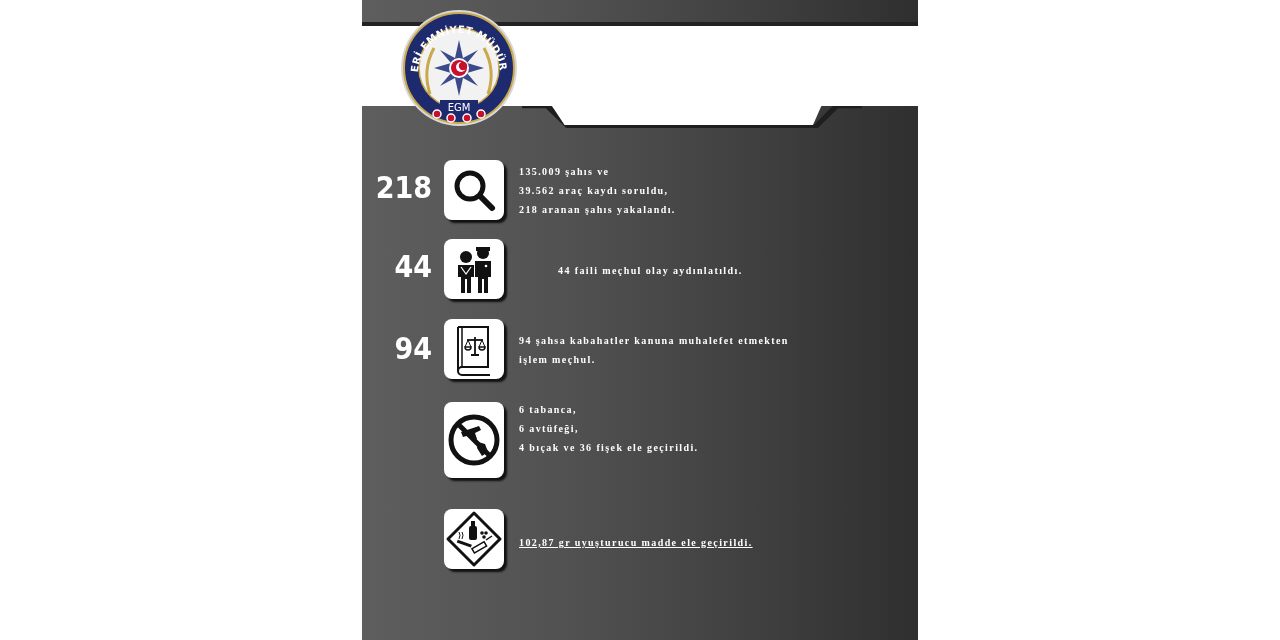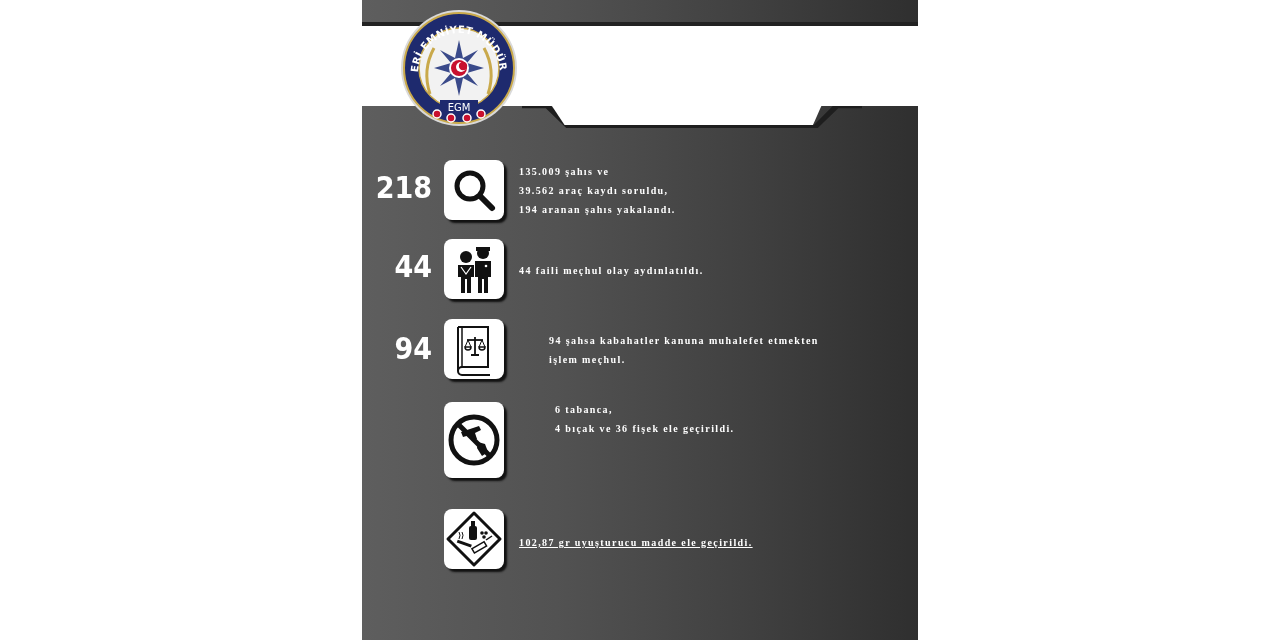--- a/index.html
+++ b/index.html
@@ -89,73 +89,74 @@
     <div class="num" style="top:10px;">218</div>
     <div class="icon-box" style="top:0;">
       <svg viewBox="0 0 60 60">
         <circle cx="26" cy="26" r="13" fill="none" stroke="#111" stroke-width="5"></circle>
         <line x1="36" y1="36" x2="48" y2="48" stroke="#111" stroke-width="6" stroke-linecap="round"></line>
       </svg>
     </div>
     <div class="txt" style="top:2px;">
       <div>135.009 şahıs ve</div>
       <div>39.562 araç kaydı soruldu,</div>
-      <div>194 aranan şahıs yakalandı.</div>
+      <div>218 aranan şahıs yakalandı.</div>
     </div>
   </div>
 
   <div class="row" style="top:239px;">
     <div class="num" style="top:10px;">44</div>
     <div class="icon-box" style="top:0;">
       <svg viewBox="0 0 60 60">
         <circle cx="22" cy="18" r="6" fill="#111"></circle>
         <path d="M14 26 h16 v12 h-3 v16 h-4 v-14 h-2 v14 h-4 v-16 h-3z" fill="#111"></path>
         <path d="M17 28 l5 7 l5 -7" stroke="#fff" stroke-width="1.2" fill="none"></path>
         <circle cx="39" cy="14" r="6" fill="#111"></circle>
         <rect x="32" y="8" width="14" height="4" fill="#111"></rect>
         <path d="M31 22 h16 v16 h-3 v16 h-4 v-14 h-2 v14 h-4 v-16 h-3z" fill="#111"></path>
         <circle cx="42" cy="27" r="1.3" fill="#fff"></circle>
       </svg>
     </div>
-    <div class="txt" style="top:22px;">
+    <div class="txt" style="top:22px;margin-left:39px;">
       <div>44  faili meçhul olay aydınlatıldı.</div>
     </div>
   </div>
 
   <div class="row" style="top:319px;">
     <div class="num" style="top:12px;">94</div>
     <div class="icon-box" style="top:0;">
       <svg viewBox="0 0 60 60">
         <path d="M14 8 h30 v40 h-26 a4 4 0 0 0 0 8 h28" fill="none" stroke="#111" stroke-width="2"></path>
         <path d="M14 8 v44" stroke="#111" stroke-width="2"></path>
         <path d="M18 8 v40" stroke="#111" stroke-width="1.5"></path>
         <line x1="31" y1="18" x2="31" y2="36" stroke="#111" stroke-width="1.8"></line>
         <line x1="23" y1="21" x2="39" y2="21" stroke="#111" stroke-width="1.8"></line>
         <line x1="27" y1="36" x2="35" y2="36" stroke="#111" stroke-width="2"></line>
         <path d="M21 28 a3 3 0 0 0 6 0 z M35 28 a3 3 0 0 0 6 0 z" fill="none" stroke="#111" stroke-width="1.5"></path>
         <path d="M21 28 l3 -7 l3 7 M35 28 l3 -7 l3 7" fill="none" stroke="#111" stroke-width="1"></path>
       </svg>
     </div>
-    <div class="txt" style="top:12px;margin-left:30px;">
+    <div class="txt" style="top:12px;">
       <div>94 şahsa kabahatler kanuna muhalefet etmekten</div>
       <div>işlem meçhul.</div>
     </div>
   </div>
 
   <div class="row" style="top:402px;">
     <div class="icon-box" style="top:0; height:76px;">
       <svg viewBox="0 0 60 76" style="height:76px;">
         <circle cx="30" cy="38" r="23" fill="none" stroke="#111" stroke-width="5"></circle>
         <path d="M17 30 l18 -6 l2 4 l-6 3 l2 6 l-5 2 l-2 -6 l-7 2z" fill="#111"></path>
         <path d="M34 40 l7 2 l3 8 l-6 4 l-5 -8z" fill="#111"></path>
         <line x1="14" y1="22" x2="46" y2="54" stroke="#111" stroke-width="5"></line>
       </svg>
     </div>
-    <div class="txt" style="top:-2px;margin-left:36px;">
+    <div class="txt" style="top:-2px;">
       <div>6 tabanca,</div>
+      <div>6 avtüfeği,</div>
       <div>4 bıçak ve 36 fişek ele geçirildi.</div>
     </div>
   </div>
 
   <div class="row" style="top:509px;">
     <div class="icon-box" style="top:0;">
       <svg viewBox="0 0 60 60">
         <polygon points="30,4 56,30 30,56 4,30" fill="none" stroke="#111" stroke-width="3" stroke-linejoin="round"></polygon>
         <rect x="27" y="12" width="4" height="5" fill="#111"></rect>
         <rect x="25" y="17" width="8" height="14" rx="2" fill="#111"></rect>

